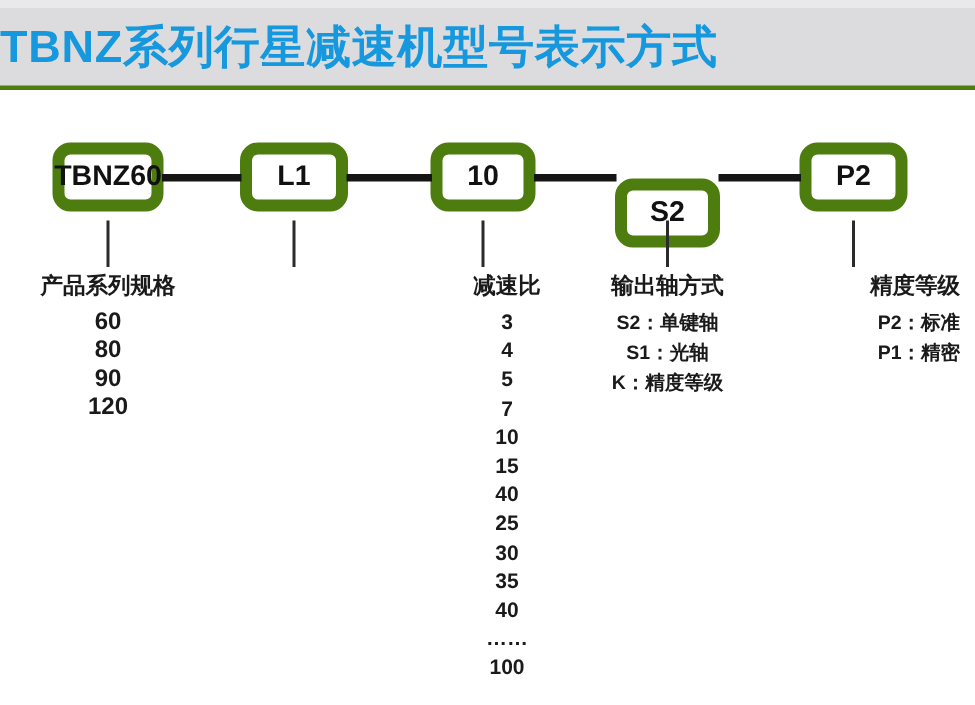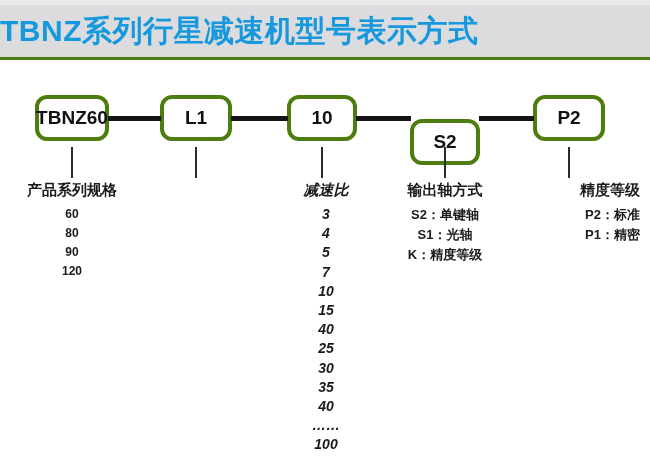--- a/index.html
+++ b/index.html
@@ -21,21 +21,21 @@
     display:flex;align-items:center;justify-content:flex-start;
     border-bottom:3px solid #4d7c0f;
   }
   .title-bar .title{
     color:var(--title-blue);font-size:30px;font-weight:bold;letter-spacing:0.5px;
     white-space:nowrap;
   }
   
   .mbox{
     position:absolute;top:95px;height:46px;background:#fff;
-    border:4px solid #4d7c0f;border-radius:12px;box-sizing:border-box;
+    border:8px solid #4d7c0f;border-radius:12px;box-sizing:border-box;
     display:flex;align-items:center;justify-content:center;
     font-weight:bold;font-size:19px;color:#111;
   }
   .b1{left:35px;width:74px;}
   .b2{left:160px;width:72px;}
   .b3{left:287px;width:70px;}
   .b4{left:410px;width:70px;margin-top:24px;}
   .b5{left:533px;width:72px;}
   
   .conn{position:absolute;top:116px;height:5px;background:#151515;}
@@ -47,26 +47,26 @@
   .stem{position:absolute;top:147px;height:31px;width:2px;background:#2b2b2b;}
   .s1{left:71px;}
   .s2{left:195px;}
   .s3{left:321px;}
   .s4{left:444px;}
   .s5{left:568px;}
   
   .col{position:absolute;top:181px;text-align:center;}
   .c1{left:2px;width:140px;}
   .c2{left:106px;width:180px;}
-  .c3{left:276px;width:100px;font-style:italic;}
+  .c3{left:288px;width:100px;}
   .c4{left:365px;width:160px;}
   .c5{left:500px;width:140px;text-align:right;}
   .col-header{font-size:15px;font-weight:bold;margin-bottom:5px;white-space:nowrap;}
   .col-item{font-weight:bold;white-space:nowrap;}
-  .c1 .col-item{font-size:12px;line-height:19px;}
+  .c1 .col-item{font-size:16px;line-height:19px;}
   .c3 .col-item{font-size:14px;line-height:19.2px;}
   .c2 .col-item,.c4 .col-item,.c5 .col-item{font-size:13px;line-height:20px;}
 </style>
 </head>
 <body>
 
 <div id="stage">
 
   <div class="top-strip"></div>
   <div class="title-bar">

